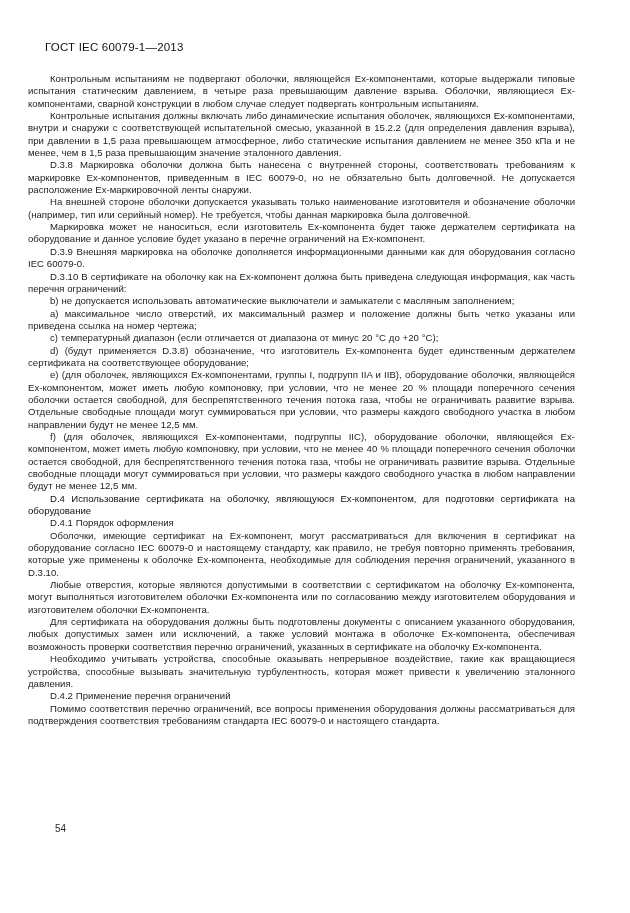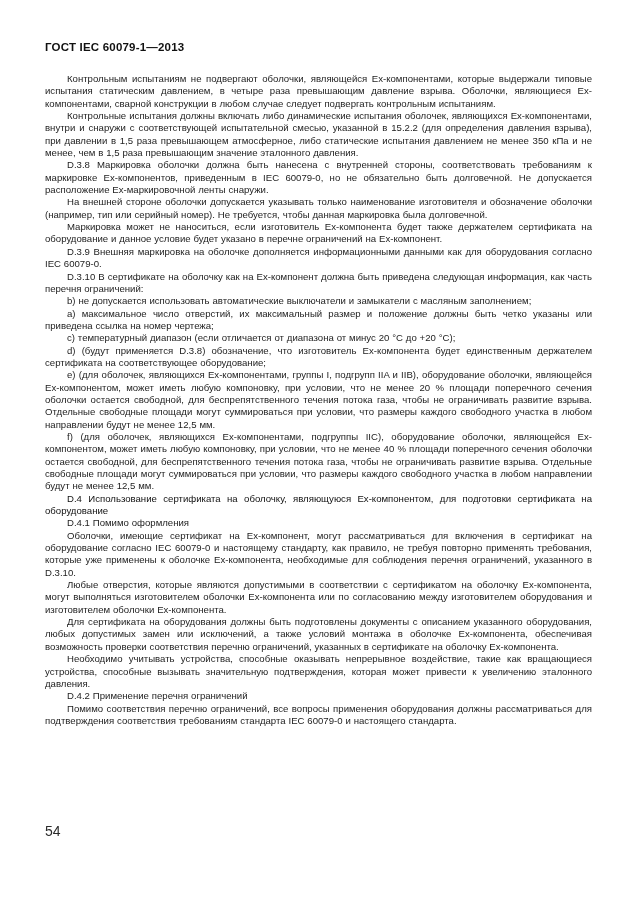--- a/index.html
+++ b/index.html
@@ -14,50 +14,50 @@
     background: #ffffff;
     font-family: "Liberation Sans", sans-serif;
     color: #1c1c1c;
     overflow: hidden;
   }
   .running-header {
     position: absolute;
     top: 41px;
     left: 45px;
     font-size: 11.5px;
-    font-weight: bold;
+    font-weight: normal;
     letter-spacing: 0.2px;
     color: #111111;
     white-space: nowrap;
   }
   .document-body {
     position: absolute;
     top: 73px;
-    left: 45px;
+    left: 28px;
     width: 547px;
     font-size: 9.6px;
     line-height: 12.35px;
     text-align: justify;
     color: #232323;
   }
   .document-body p.para {
     margin: 0;
     padding: 0;
     text-indent: 22px;
     word-spacing: 0.2px;
   }
   .document-body p.para.heading {
     font-weight: normal;
     color: #111111;
   }
   .page-number {
     position: absolute;
-    left: 45px;
+    left: 55px;
     top: 823px;
-    font-size: 14px;
+    font-size: 10px;
     color: #2a2a2a;
     text-align: center;
   }
 </style>
 </head>
 <body>
 
 <div class="page">
   <div class="running-header">ГОСТ IEC 60079-1—2013</div>
 
@@ -69,23 +69,23 @@
       <p class="para">Маркировка может не наноситься, если изготовитель Ех-компонента будет также держателем сертификата на оборудование и данное условие будет указано в перечне ограничений на Ех-компонент.</p>
       <p class="para">D.3.9 Внешняя маркировка на оболочке дополняется информационными данными как для оборудования согласно IEC 60079-0.</p>
       <p class="para">D.3.10 В сертификате на оболочку как на Ех-компонент должна быть приведена следующая информация, как часть перечня ограничений:</p>
       <p class="para">b) не допускается использовать автоматические выключатели и замыкатели с масляным заполнением;</p>
       <p class="para">a) максимальное число отверстий, их максимальный размер и положение должны быть четко указаны или приведена ссылка на номер чертежа;</p>
       <p class="para">c) температурный диапазон (если отличается от диапазона от минус 20 °C до +20 °C);</p>
       <p class="para">d) (будут применяется D.3.8) обозначение, что изготовитель Ех-компонента будет единственным держателем сертификата на соответствующее оборудование;</p>
       <p class="para">e) (для оболочек, являющихся Ех-компонентами, группы I, подгрупп IIA и IIB), оборудование оболочки, являющейся Ех-компонентом, может иметь любую компоновку, при условии, что не менее 20 % площади поперечного сечения оболочки остается свободной, для беспрепятственного течения потока газа, чтобы не ограничивать развитие взрыва. Отдельные свободные площади могут суммироваться при условии, что размеры каждого свободного участка в любом направлении будут не менее 12,5 мм.</p>
       <p class="para">f) (для оболочек, являющихся Ех-компонентами, подгруппы IIC), оборудование оболочки, являющейся Ех-компонентом, может иметь любую компоновку, при условии, что не менее 40 % площади поперечного сечения оболочки остается свободной, для беспрепятственного течения потока газа, чтобы не ограничивать развитие взрыва. Отдельные свободные площади могут суммироваться при условии, что размеры каждого свободного участка в любом направлении будут не менее 12,5 мм.</p>
       <p class="para heading">D.4 Использование сертификата на оболочку, являющуюся Ех-компонентом, для подготовки сертификата на оборудование</p>
-      <p class="para">D.4.1 Помимо оформления</p>
+      <p class="para">D.4.1 Порядок оформления</p>
       <p class="para">Оболочки, имеющие сертификат на Ех-компонент, могут рассматриваться для включения в сертификат на оборудование согласно IEC 60079-0 и настоящему стандарту, как правило, не требуя повторно применять требования, которые уже применены к оболочке Ех-компонента, необходимые для соблюдения перечня ограничений, указанного в D.3.10.</p>
       <p class="para">Любые отверстия, которые являются допустимыми в соответствии с сертификатом на оболочку Ех-компонента, могут выполняться изготовителем оболочки Ех-компонента или по согласованию между изготовителем оборудования и изготовителем оболочки Ех-компонента.</p>
       <p class="para">Для сертификата на оборудования должны быть подготовлены документы с описанием указанного оборудования, любых допустимых замен или исключений, а также условий монтажа в оболочке Ех-компонента, обеспечивая возможность проверки соответствия перечню ограничений, указанных в сертификате на оболочку Ех-компонента.</p>
-      <p class="para">Необходимо учитывать устройства, способные оказывать непрерывное воздействие, такие как вращающиеся устройства, способные вызывать значительную подтверждения, которая может привести к увеличению эталонного давления.</p>
+      <p class="para">Необходимо учитывать устройства, способные оказывать непрерывное воздействие, такие как вращающиеся устройства, способные вызывать значительную турбулентность, которая может привести к увеличению эталонного давления.</p>
       <p class="para">D.4.2 Применение перечня ограничений</p>
       <p class="para">Помимо соответствия перечню ограничений, все вопросы применения оборудования должны рассматриваться для подтверждения соответствия требованиям стандарта IEC 60079-0 и настоящего стандарта.</p>
     </div>
 
   <div class="page-number">54</div>
 </div>
 
 </body></html>

